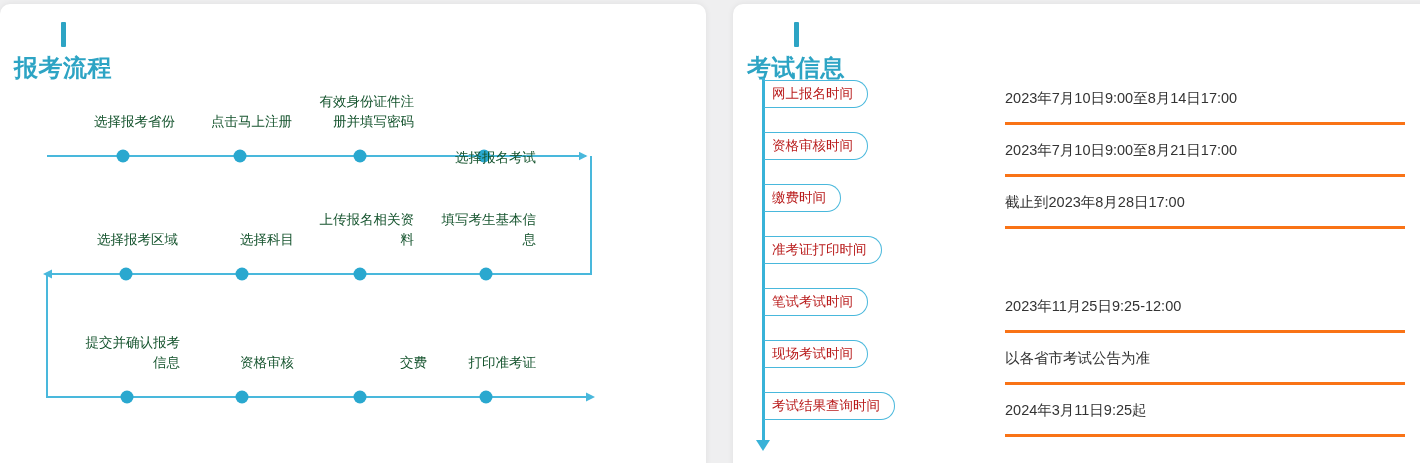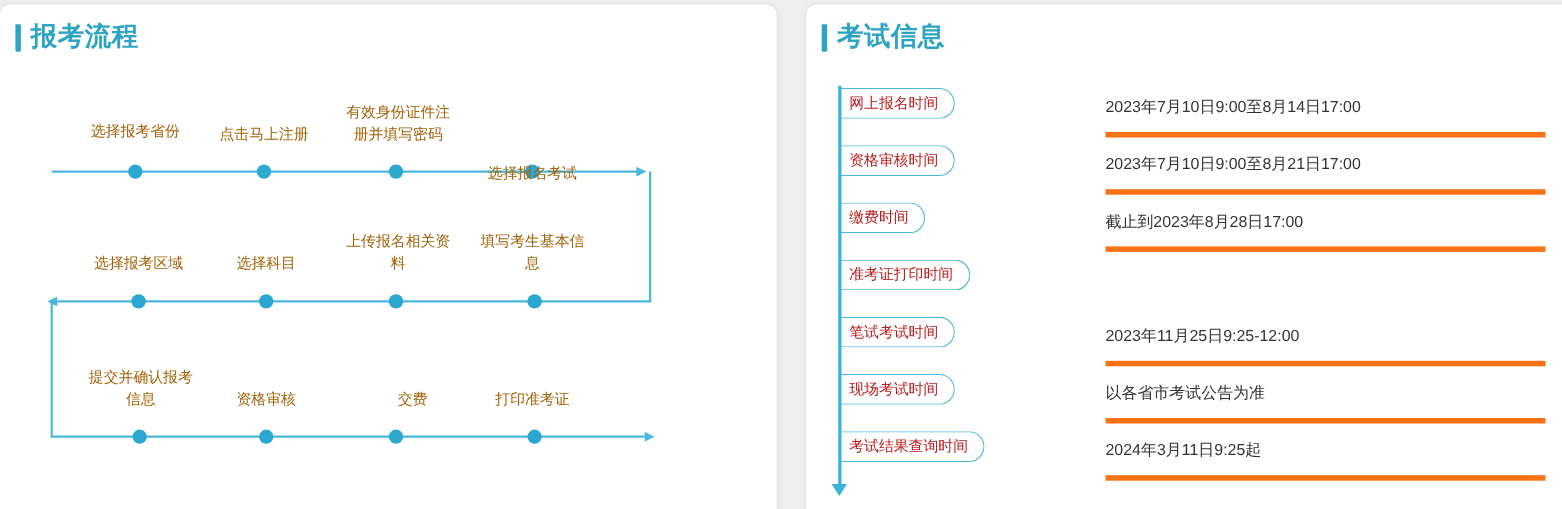--- a/index.html
+++ b/index.html
@@ -28,22 +28,23 @@
     box-shadow: 0 0 6px rgba(0,0,0,0.07);
     overflow: hidden;
   }
   .card-left  { left: 0px;   width: 706px; height: 470px; }
   .card-right { left: 733px; width: 700px; height: 470px; }
 
   
   .section-head {
     position: absolute;
     display: flex;
-    align-items: flex-start;
+    align-items: center;
     gap: 9px;
+    flex-direction: column;
   }
   .head-bar {
     width: 5px;
     height: 25px;
     background: #2da4c4;
     border-radius: 1px;
     flex: 0 0 auto;
   }
   .head-text {
     font-size: 24px;
@@ -57,24 +58,24 @@
   
   .flow {
     position: absolute;
     left: 0; top: 0;
     width: 706px; height: 463px;
     pointer-events: none;
   }
   .flow-label {
     position: absolute;
     font-size: 13.5px;
-    color: #a16207;
+    color: #14532d;
     line-height: 20px;
     width: 104px;
-    text-align: center;
+    text-align: right;
   }
 
   
   .info-list {
     position: absolute;
     left: 752px;
     top: 74px;
     width: 660px;
   }
   .info-spine {
@@ -118,21 +119,21 @@
   .info-value {
     position: absolute;
     left: 253px;
     top: 0;
     width: 400px;
     height: 51px;
     display: flex;
     align-items: center;
     font-size: 14.5px;
     color: #333333;
-    border-bottom: 5px solid #f97316;
+    border-bottom: 3px solid #f97316;
     white-space: nowrap;
   }
 </style>
 </head>
 <body>
 
 <div class="stage">
 
   <div class="card card-left">
 
@@ -170,21 +171,21 @@
       <circle cx="242" cy="270" r="6.5" fill="#2aa8cf"></circle>
       <circle cx="360" cy="270" r="6.5" fill="#2aa8cf"></circle>
       <circle cx="486" cy="270" r="6.5" fill="#2aa8cf"></circle>
 
       <circle cx="127" cy="393" r="6.5" fill="#2aa8cf"></circle>
       <circle cx="242" cy="393" r="6.5" fill="#2aa8cf"></circle>
       <circle cx="360" cy="393" r="6.5" fill="#2aa8cf"></circle>
       <circle cx="486" cy="393" r="6.5" fill="#2aa8cf"></circle>
     </svg>
 
-    <div class="flow-label" style="left:71px;  top:108px;font-family:Liberation Mono, monospace;">选择报考省份</div>
+    <div class="flow-label" style="left:71px;  top:108px;">选择报考省份</div>
     <div class="flow-label" style="left:188px; top:108px;">点击马上注册</div>
     <div class="flow-label" style="left:310px; top:88px;">有效身份证件注册并填写密码</div>
     <div class="flow-label" style="left:432px; top:108px;margin-top:36px;">选择报名考试</div>
 
     <div class="flow-label" style="left:74px;  top:226px;">选择报考区域</div>
     <div class="flow-label" style="left:190px; top:226px;">选择科目</div>
     <div class="flow-label" style="left:432px; top:206px;">填写考生基本信息</div>
     <div class="flow-label" style="left:310px; top:206px;">上传报名相关资料</div>
 
     <div class="flow-label" style="left:76px;  top:329px;">提交并确认报考信息</div>

